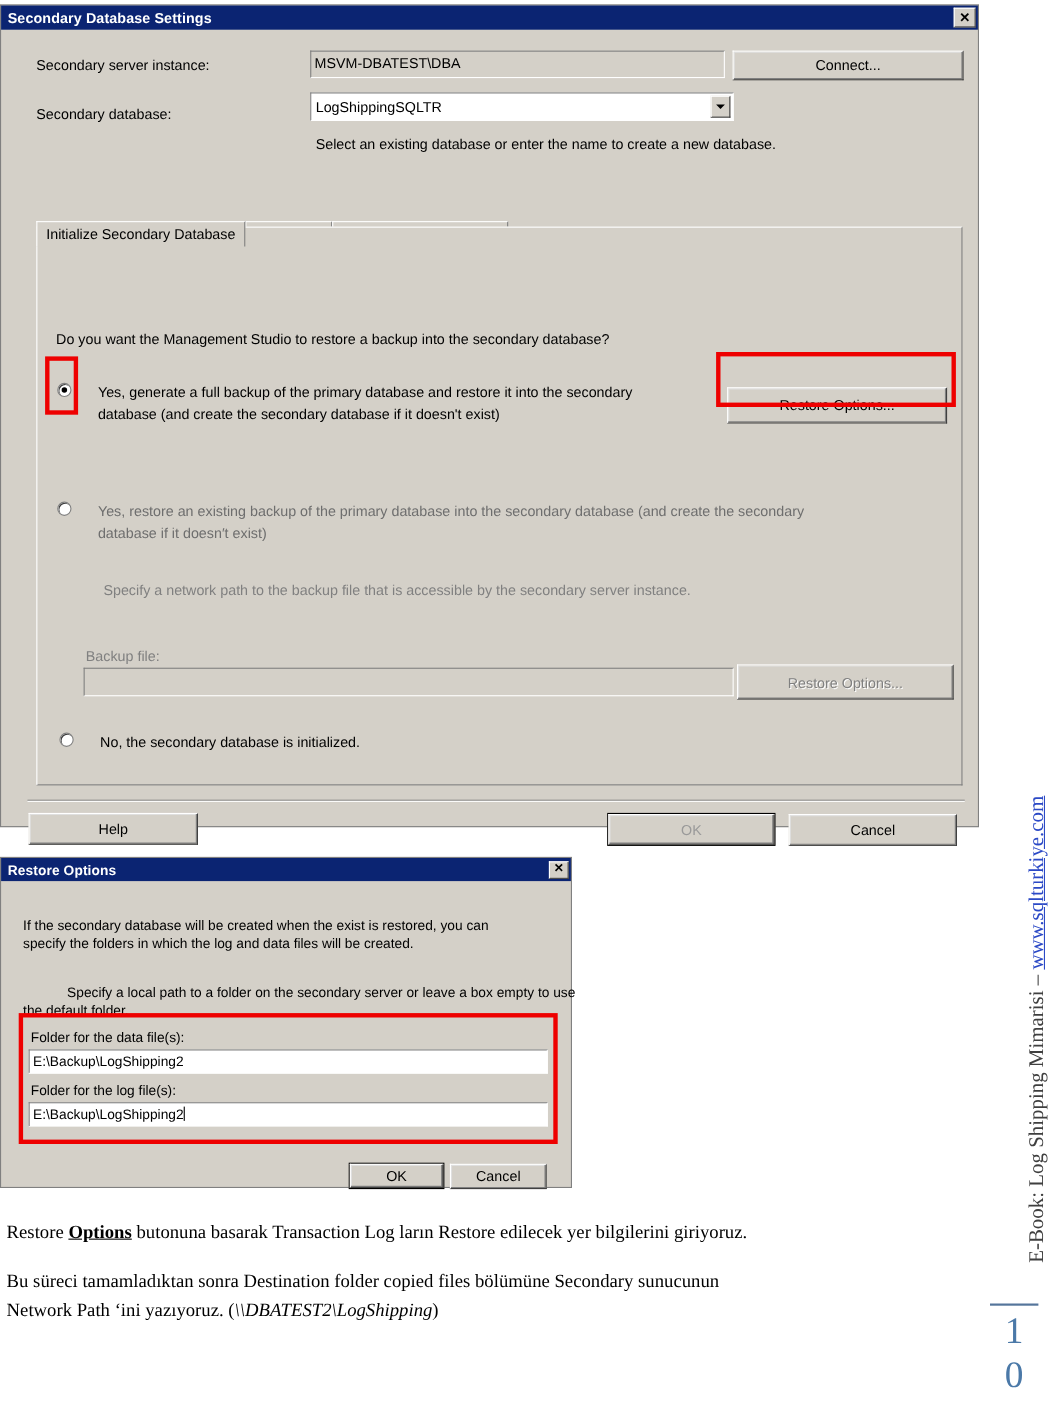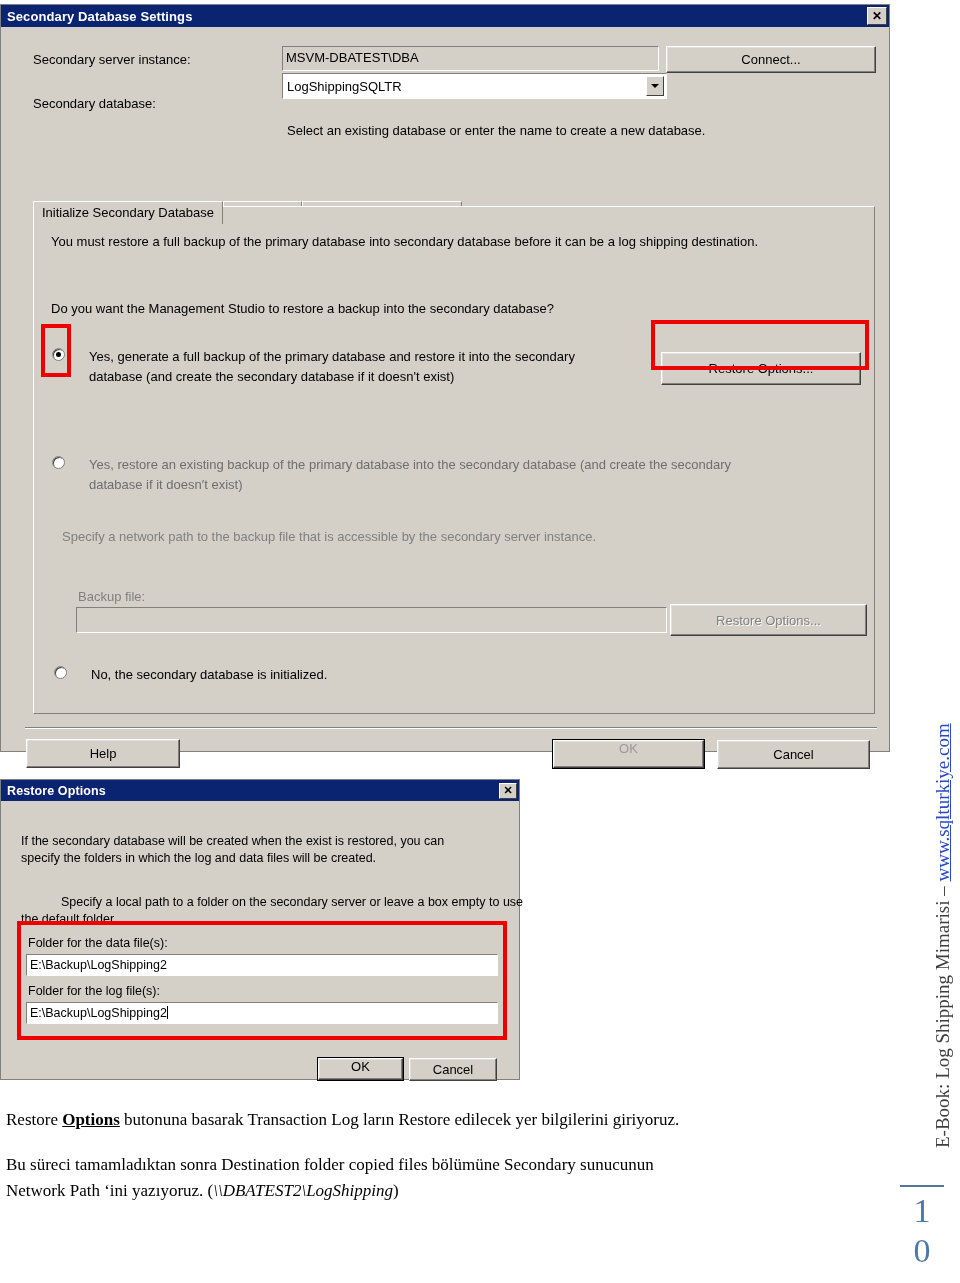--- a/index.html
+++ b/index.html
@@ -110,21 +110,21 @@
   }
   .btn.disabled { color: #808080; text-shadow: 1px 1px 0 #ffffff; }
   .btn.default { border: 1px solid #000000; box-shadow: none; }
   .btn.default .inner {
     width: 100%; height: 100%;
     border-top: 1px solid #ffffff;
     border-left: 1px solid #ffffff;
     border-right: 1px solid #404040;
     border-bottom: 1px solid #404040;
     box-shadow: inset -1px -1px 0 #808080, inset 1px 1px 0 #dfdfdf;
-    display:flex; align-items:flex-start; justify-content:center;
+    display:flex; align-items:center; justify-content:center;
     box-sizing: border-box;
   }
 
   
   .combo {
     position: absolute;
     box-sizing: border-box;
     background: #ffffff;
     border-top: 1px solid #808080;
     border-left: 1px solid #808080;
@@ -298,38 +298,37 @@
   <div class="dlg-body">
 
     <div class="lbl" style="left:32px; top:25px;">Secondary server instance:</div>
 
     <div class="txtbox readonly" style="left:281px; top:19px; width:377px; height:25px;">MSVM-DBATEST\DBA</div>
 
     <div class="btn" style="left:665px; top:19px; width:210px; height:27px;">Connect...</div>
 
     <div class="lbl" style="left:32px; top:69px;">Secondary database:</div>
 
-    <div class="combo" style="left:281px; top:46px; width:385px; height:26px;">
+    <div class="combo" style="left:281px; top:57px; width:385px; height:26px;">
       <div class="val">LogShippingSQLTR</div>
       <div class="arrow-box">
         <div class="arrow-dn"></div>
       </div>
     </div>
 
     <div class="lbl" style="left:286px; top:96px;">Select an existing database or enter the name to create a new database.</div>
 
     <div class="tabstrip" style="left:32px; top:157px;">
       <div class="tab active">Initialize Secondary Database</div>
       <div class="tab" style="margin-top:1px;">Copy Files</div>
       <div class="tab" style="margin-top:17px;">Restore Transaction Log</div>
     </div>
 
     <div class="tabpage" style="left:32px; top:179px; width:842px; height:508px;">
 
-      <div class="lbl" style="left:17px; top:27px;">You must restore a full backup of the primary database into secondary database before it can be a log shipping destination.</div>
 
       <div class="lbl" style="left:17px; top:94px;">Do you want the Management Studio to restore a backup into the secondary database?</div>
 
       <div class="radio-wrap" style="left:18px; top:140px; width:600px;">
         <div class="radio checked"></div>
         <div class="radio-label">
           <span>Yes, generate a full backup of the primary database and restore it into the secondary</span><br>
           <span>database (and create the secondary database if it doesn't exist)</span>
         </div>
       </div>
@@ -337,21 +336,21 @@
       <div class="btn" style="left:627px; top:145px; width:200px; height:33px;">Restore Options...</div>
 
       <div class="radio-wrap" style="left:18px; top:248px; width:770px;">
         <div class="radio"></div>
         <div class="radio-label dim">
           <span>Yes, restore an existing backup of the primary database into the secondary database (and create the secondary</span><br>
           <span>database if it doesn′t exist)</span>
         </div>
       </div>
 
-      <div class="lbl dim" style="left:28px; top:322px;">Specify a network path to the backup file that is accessible by the secondary server instance.</div>
+      <div class="lbl dim" style="left:60px; top:322px;">Specify a network path to the backup file that is accessible by the secondary server instance.</div>
 
       <div class="lbl dim" style="left:44px; top:382px;">Backup file:</div>
 
       <div class="txtbox empty" style="left:42px; top:400px; width:591px; height:26px;"></div>
 
       <div class="btn disabled" style="left:636px; top:397px; width:197px; height:32px;">Restore Options...</div>
 
       <div class="radio-wrap" style="left:20px; top:458px;">
         <div class="radio"></div>
         <div class="radio-label">No, the secondary database is initialized.</div>

